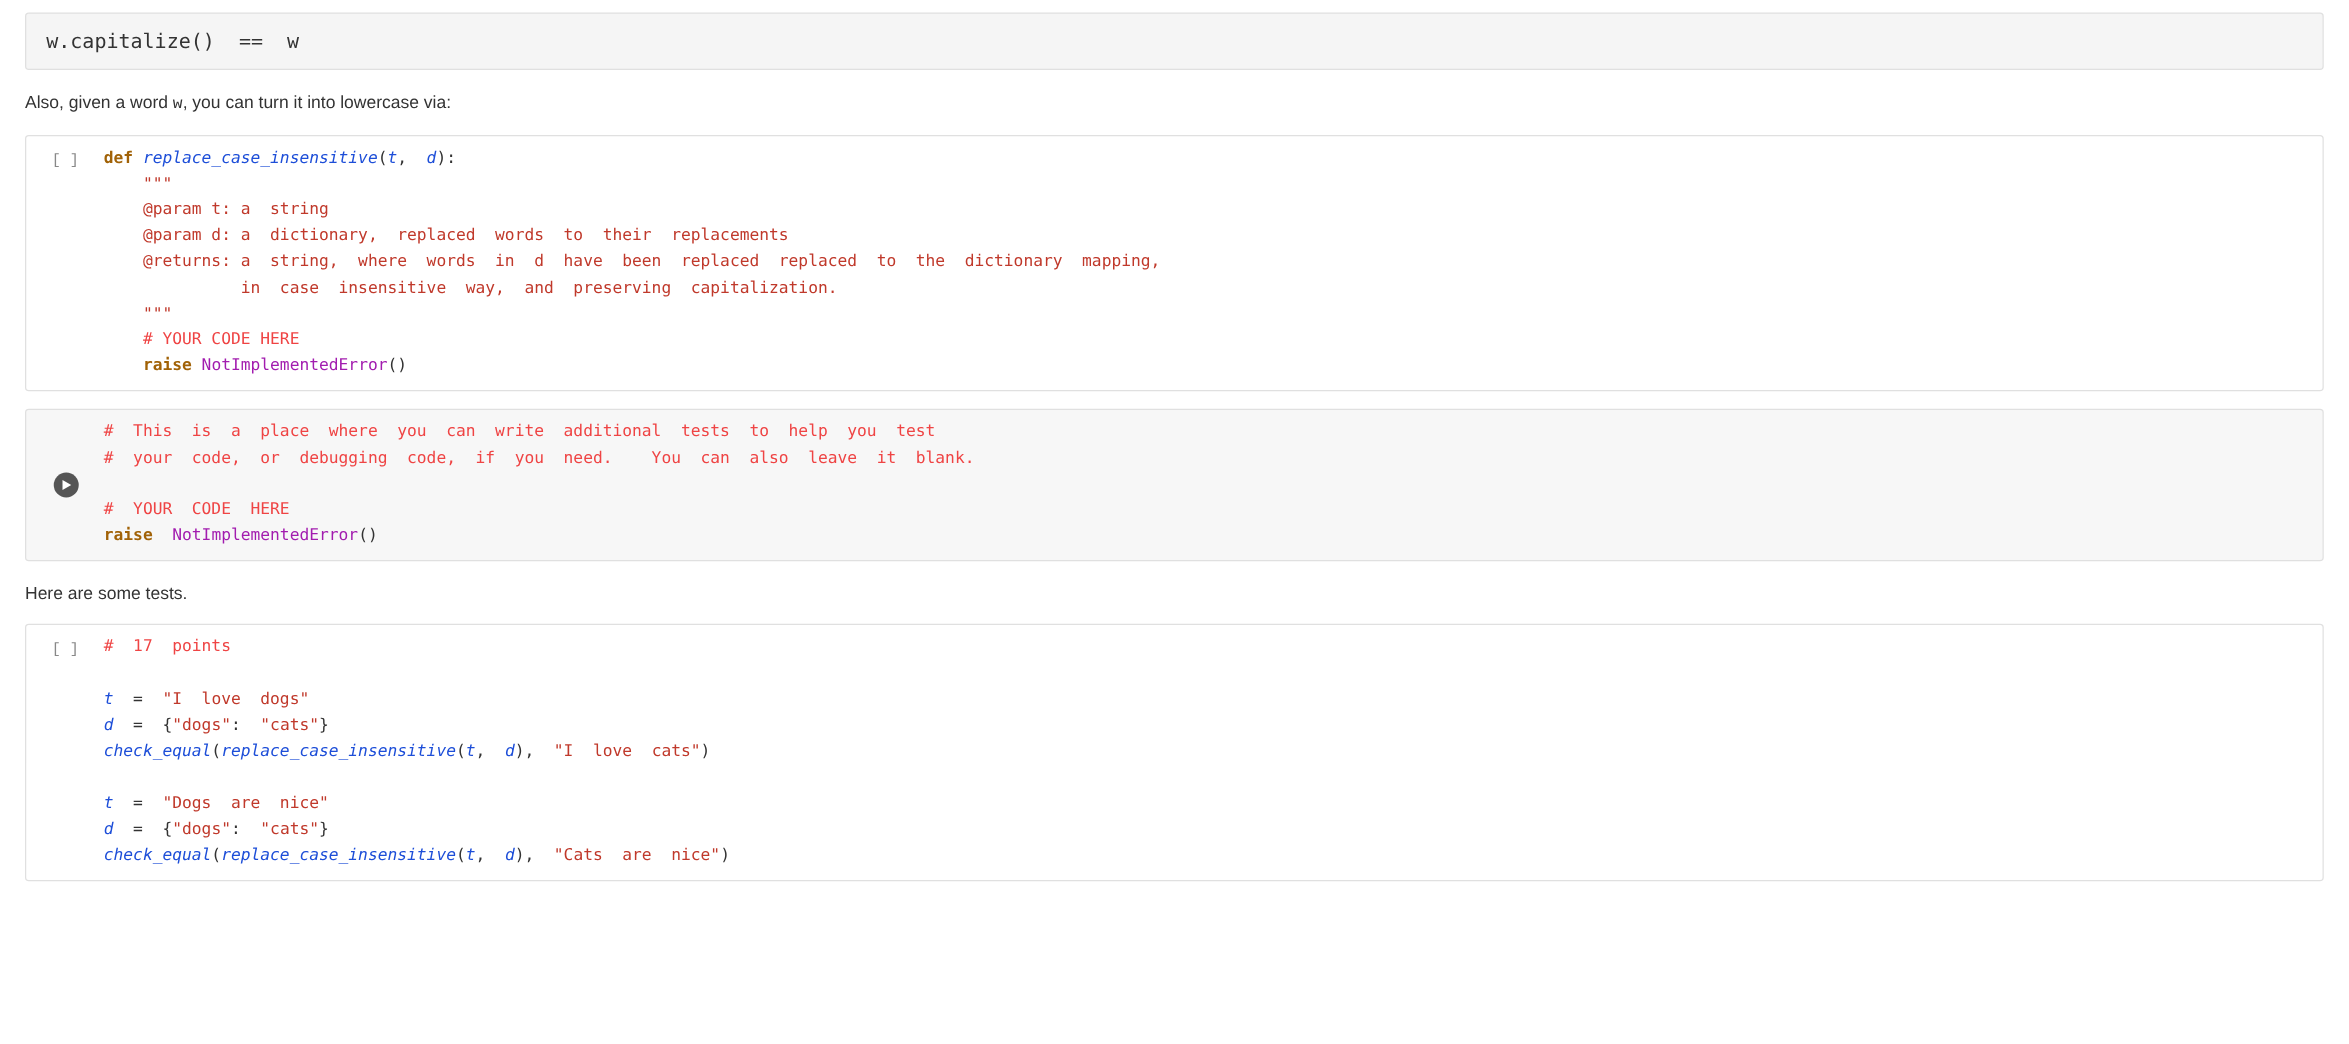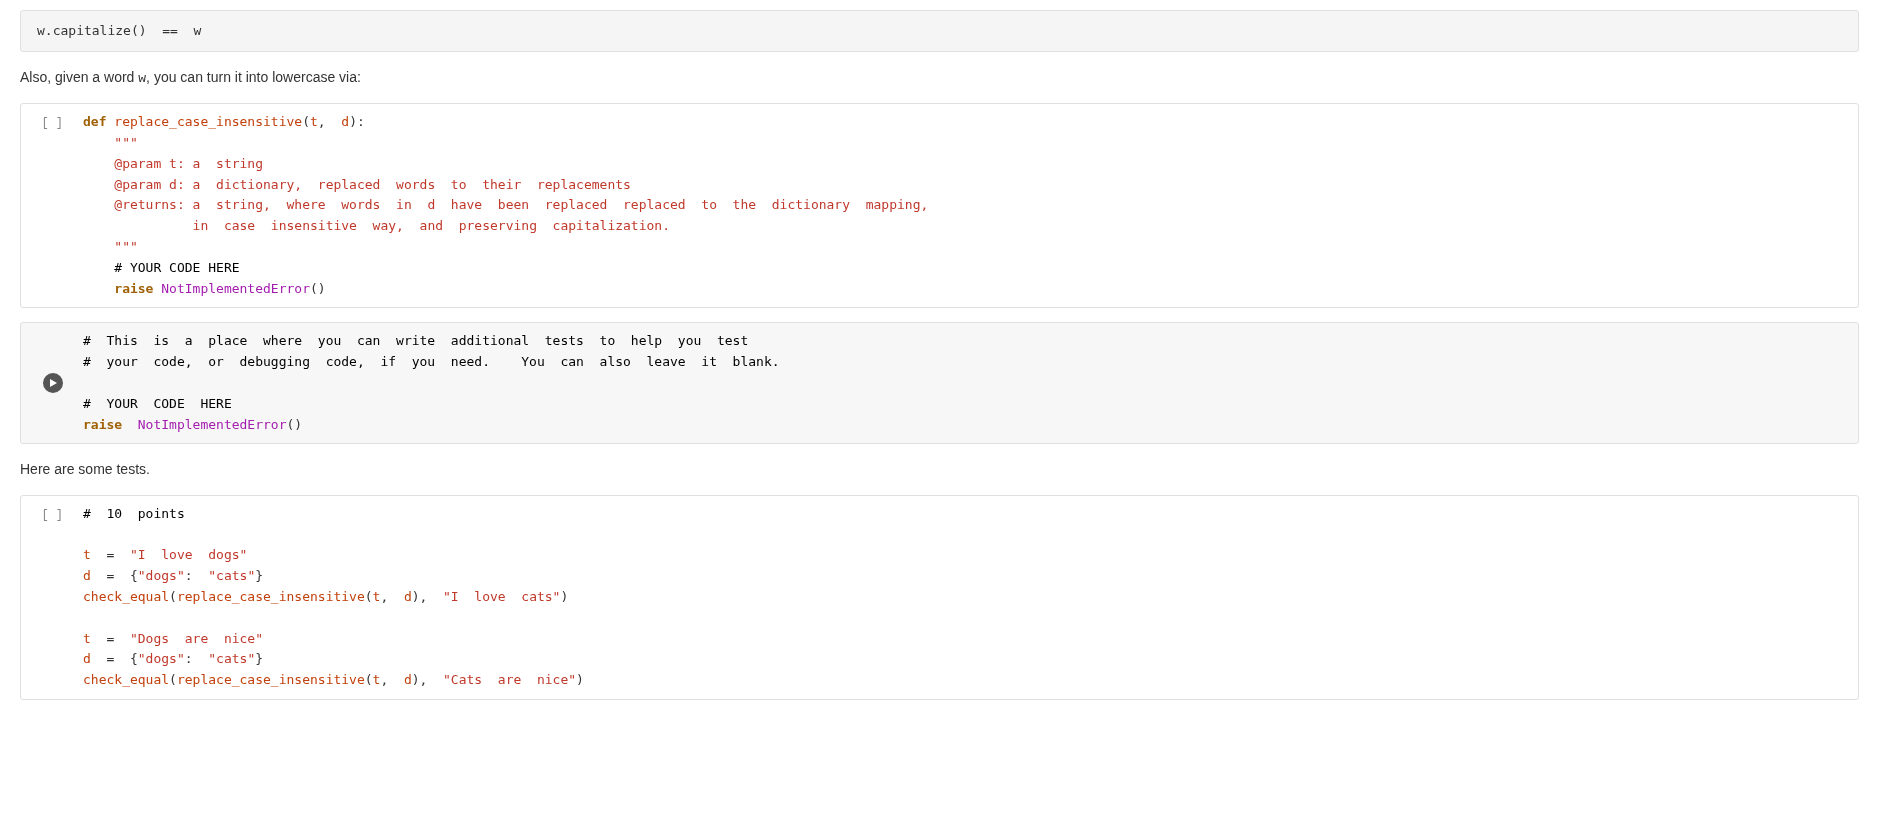--- a/index.html
+++ b/index.html
@@ -35,21 +35,21 @@
       color: #333;
     }
 
     .code-block {
       background: #f5f5f5;
       border: 1px solid #e0e0e0;
       border-radius: 3px;
       padding: 10px 16px;
       margin-bottom: 14px;
       font-family: 'Courier New', Courier, monospace;
-      font-size: 13px;
+      font-size: 16px;
       color: #333;
     }
 
     .notebook-cell {
       display: flex;
       align-items: flex-start;
       margin-bottom: 4px;
       border: 1px solid #e0e0e0;
       border-radius: 3px;
       background: #fff;
@@ -108,25 +108,25 @@
       background: #fff;
     }
 
     .cell-bg-gray {
       background: #f7f7f7;
       align-items: center;
     }
 
     
     .kw { color: #a16207; font-weight: bold; } 
-    .fn { color: #c2410c; } 
+    .fn { color: #1d4ed8; font-style: italic; } 
     .st { color: #c0392b; } 
     .doc { color: #c0392b; } 
     .err { color: #a21caf; } 
-    .hash { color: #000000; } 
+    .hash { color: #ef4444; } 
 
     pre {
       margin: 0;
       white-space: pre-wrap;
       word-break: break-word;
     }
 
     .section-gap {
       margin-bottom: 14px;
     }
@@ -177,21 +177,21 @@
     </div>
   </div>
 
   <p class="prose-text section-gap">Here are some tests.</p>
 
   <div class="notebook-cell cell-bg-white section-gap">
     <div class="cell-gutter">
       <span class="cell-counter">[ ]</span>
     </div>
     <div class="cell-body">
-      <pre><span class="hash">#  10  points</span>
+      <pre><span class="hash">#  17  points</span>
 
 <span class="fn">t</span>  =  <span class="st">"I  love  dogs"</span>
 <span class="fn">d</span>  =  {<span class="st">"dogs"</span>:  <span class="st">"cats"</span>}
 <span class="fn">check_equal</span>(<span class="fn">replace_case_insensitive</span>(<span class="fn">t</span>,  <span class="fn">d</span>),  <span class="st">"I  love  cats"</span>)
 
 <span class="fn">t</span>  =  <span class="st">"Dogs  are  nice"</span>
 <span class="fn">d</span>  =  {<span class="st">"dogs"</span>:  <span class="st">"cats"</span>}
 <span class="fn">check_equal</span>(<span class="fn">replace_case_insensitive</span>(<span class="fn">t</span>,  <span class="fn">d</span>),  <span class="st">"Cats  are  nice"</span>)</pre>
     </div>
   </div>

